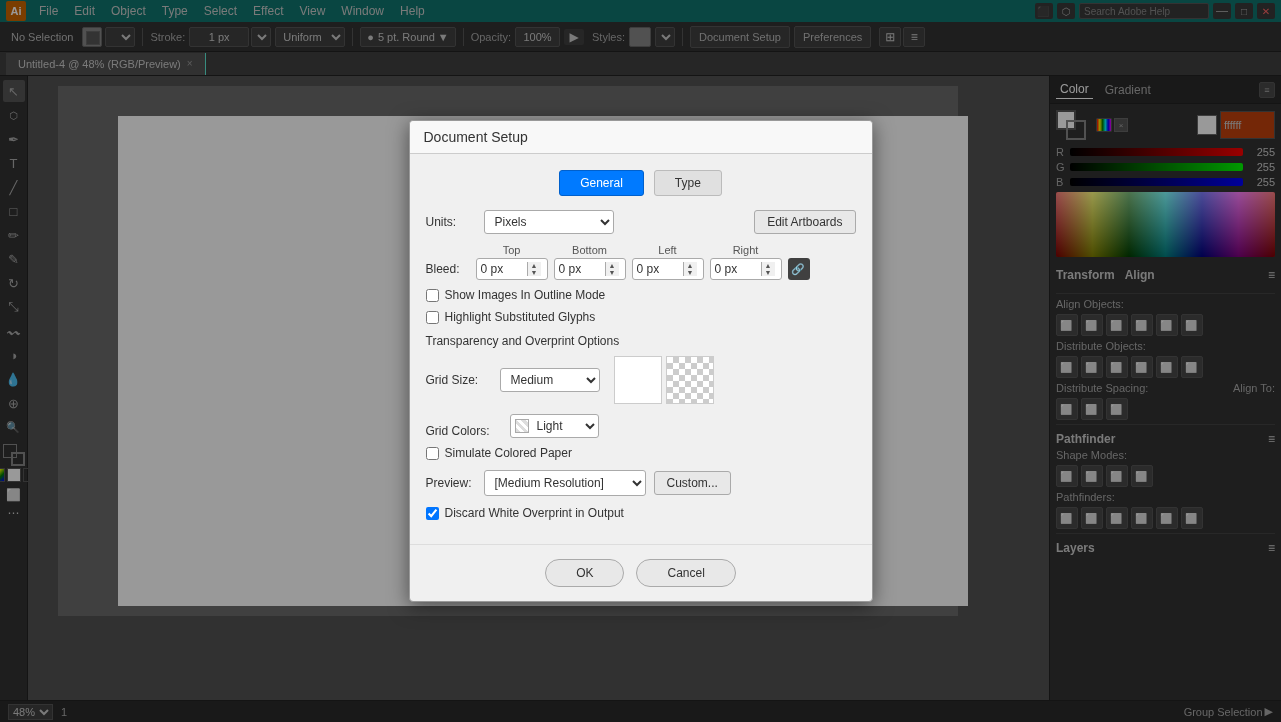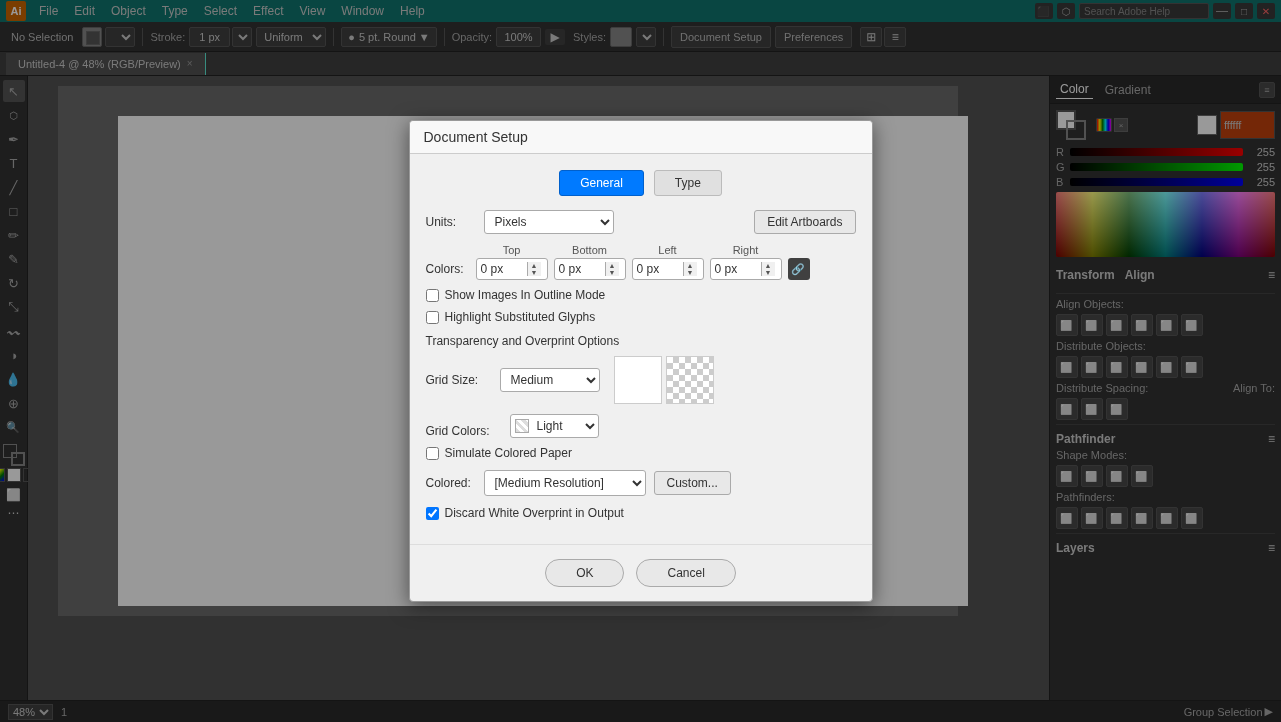--- a/index.html
+++ b/index.html
@@ -743,21 +743,21 @@
     <div class="color-swatch" style="background:#888;position:relative;">
       <div style="position:absolute;top:3px;left:3px;width:14px;height:14px;background:#555;border:1px solid #666;"></div>
     </div>
     <select class="toolbar-select" style="width:30px;">
       <option>▼</option>
     </select>
   </div>
   <div class="separator"></div>
   <span style="font-size:11px;color:#aaa;">Stroke:</span>
   <div style="display:flex;align-items:center;gap:2px;">
-    <input class="toolbar-input" value="1 px" style="width: 41px;">
+    <input class="toolbar-input" value="1 px" style="width: 60px;">
     <select class="toolbar-select" style="width:20px;"><option>▼</option></select>
   </div>
   <select class="toolbar-select" style="width:70px;">
     <option>Uniform</option>
   </select>
   <div class="separator"></div>
   <div style="background:#404040;border:1px solid #555;display:flex;align-items:center;padding:0 6px;height:20px;border-radius:2px;">
     <span style="font-size:11px;color:#ccc;">●</span>
     <span style="font-size:11px;color:#ccc;margin-left:4px;">5 pt. Round</span>
     <span style="font-size:11px;color:#ccc;margin-left:3px;">▼</span>
@@ -968,21 +968,21 @@
           <option>Points</option>
           <option>Picas</option>
           <option>Inches</option>
           <option>Millimeters</option>
           <option>Centimeters</option>
         </select>
         <button class="edit-artboards-btn">Edit Artboards</button>
       </div>
 
       <div class="bleed-row">
-        <span class="bleed-label">Colors:</span>
+        <span class="bleed-label">Bleed:</span>
         <div class="bleed-fields">
           <div class="bleed-field-group">
             <span class="bleed-field-label">Top</span>
             <div class="bleed-input-wrap">
               <input class="bleed-input" value="0 px" style="">
               <div class="bleed-spinner">
                 <div class="bleed-spinner-btn">▲</div>
                 <div class="bleed-spinner-btn">▼</div>
               </div>
             </div>
@@ -1059,21 +1059,21 @@
           </select>
         </div>
       </div>
 
       <div class="checkbox-row simulate-row">
         <input type="checkbox" id="simulatePaper" style="">
         <label class="checkbox-label" for="simulatePaper">Simulate Colored Paper</label>
       </div>
 
       <div class="preset-row">
-        <span class="preset-label">Colored:</span>
+        <span class="preset-label">Preview:</span>
         <div class="preset-select-wrap">
           <select class="preset-select">
             <option>[Low Resolution]</option>
             <option selected="">[Medium Resolution]</option>
             <option>[High Resolution]</option>
             <option>Custom</option>
           </select>
         </div>
         <button class="custom-btn">Custom...</button>
       </div>

